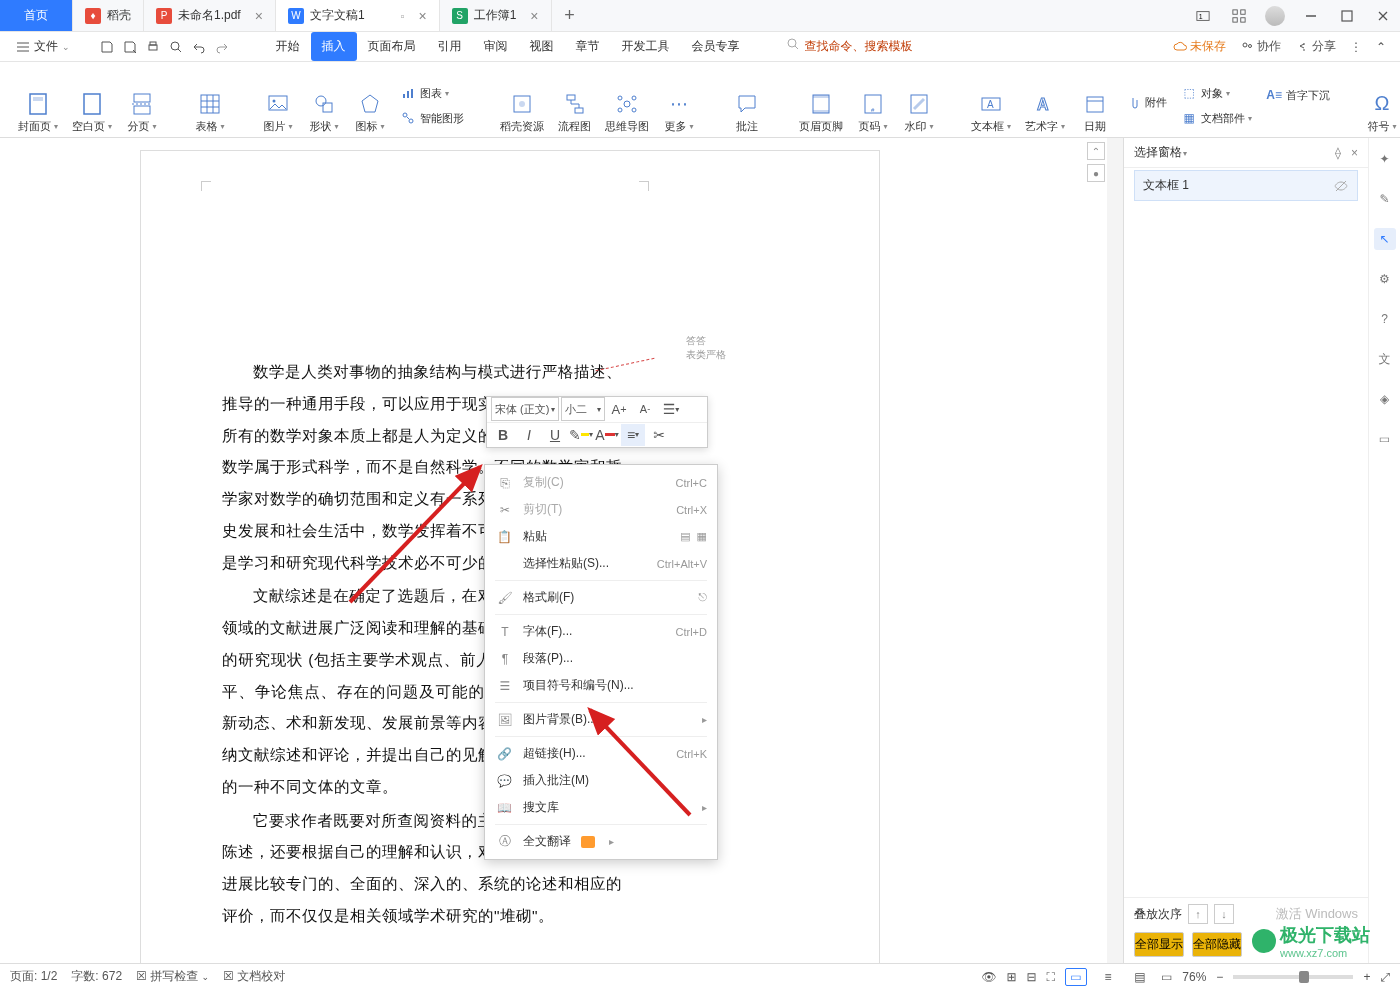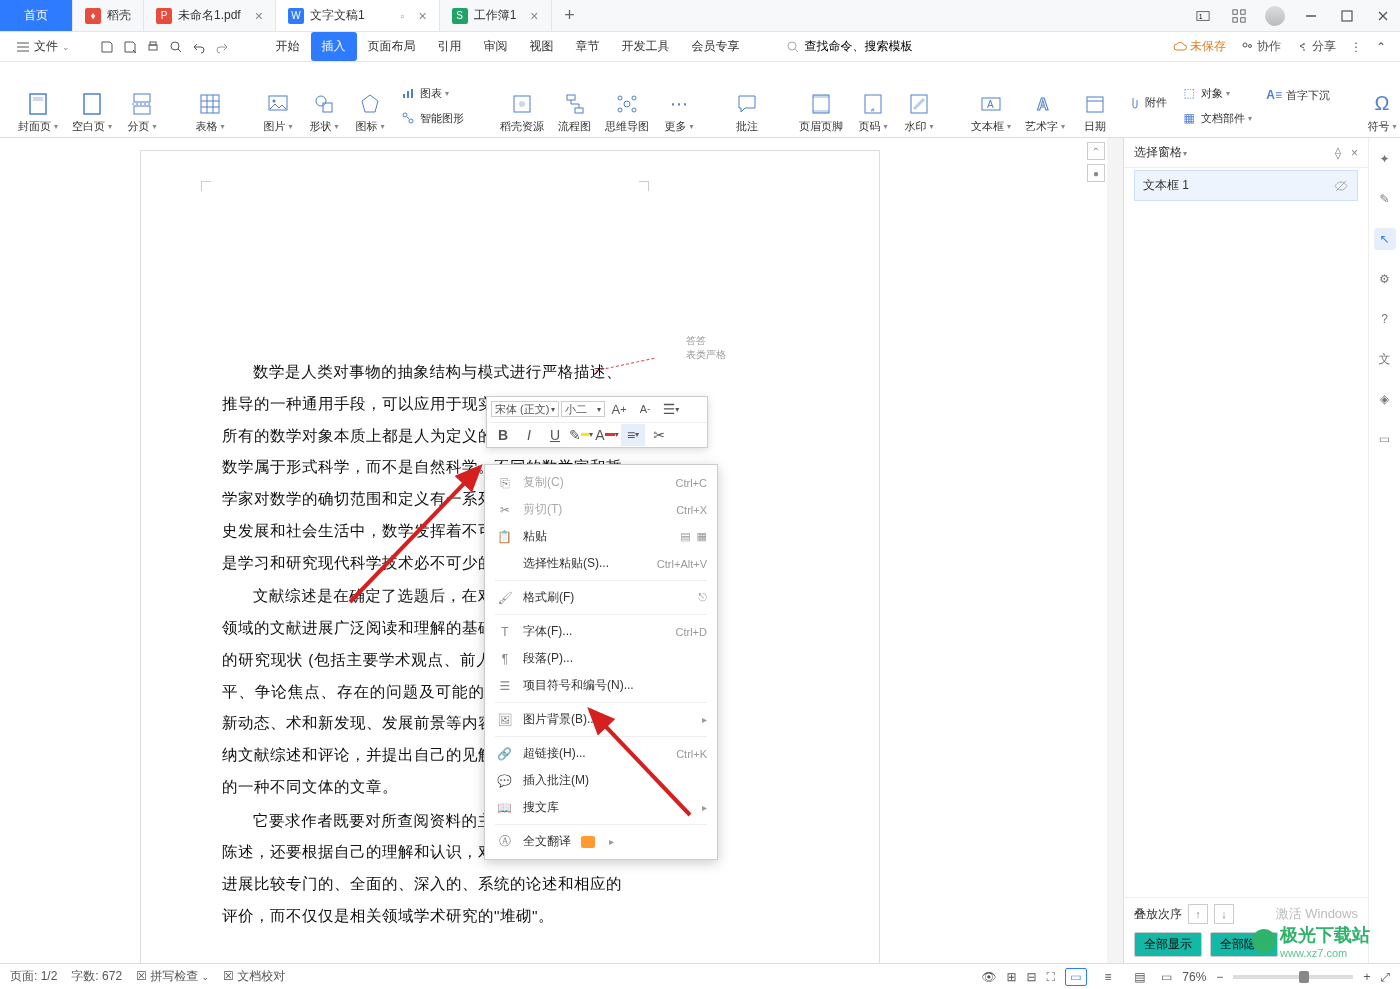--- a/index.html
+++ b/index.html
@@ -19,21 +19,21 @@
 .avatar-sm { width: 20px; height: 20px; border-radius: 50%; background: linear-gradient(#ddd,#bbb); display: inline-block; }
 
 
 .menubar { height: 30px; display: flex; align-items: center; padding: 0 6px; gap: 16px; border-bottom: 1px solid #e5e5e5; }
 .file-btn { padding: 4px 10px; display: flex; align-items: center; gap: 4px; }
 .qat { display: flex; gap: 1px; }
 .qat .q { width: 22px; height: 22px; display: flex; align-items: center; justify-content: center; color: #555; }
 .menu-tabs { display: flex; margin-left: 16px; }
 .menu-tabs .mt { padding: 6px 11px; cursor: pointer; }
 .menu-tabs .mt.active { background: #2f7bff; color: #fff; border-radius: 3px; }
-.search-cmd { margin-left: 10px; padding: 4px 10px; color: #000000; display: flex; align-items: center; gap: 6px; }
+.search-cmd { margin-left: 10px; padding: 4px 10px; color: #c2410c; display: flex; align-items: flex-start; gap: 6px; }
 .right-actions { margin-left: auto; display: flex; align-items: center; gap: 14px; padding-right: 8px; color: #555; }
 .ra { display: flex; align-items: center; gap: 3px; }
 
 
 .ribbon { height: 76px; display: flex; align-items: center; padding: 0 8px; gap: 8px; border-bottom: 1px solid #ddd; }
 .rgroup { display: flex; align-items: flex-end; gap: 10px; padding: 0 8px; height: 72px; }
 .sep { width: 1px; height: 52px; background: #e0e0e0; }
 .rbtn { display: flex; flex-direction: column; align-items: center; gap: 2px; padding: 2px; cursor: pointer; min-width: 36px; }
 .rbtn .ico { width: 26px; height: 26px; color: #4e7fce; display: flex; align-items: center; justify-content: center; }
 .rbtn .lbl { font-size: 11px; color: #333; white-space: nowrap; display: flex; align-items: center; gap: 2px; }
@@ -58,42 +58,42 @@
 
 
 .sidepanel { width: 245px; border-left: 1px solid #ddd; display: flex; flex-direction: column; background: #fff; }
 .sp-head { display: flex; align-items: center; justify-content: space-between; padding: 6px 10px; border-bottom: 1px solid #eee; font-size: 12px; color: #333; }
 .sp-head .hicons { display: flex; gap: 10px; color: #888; }
 .sp-sub { padding: 8px 10px; font-size: 12px; color: #555; }
 .sp-item { margin: 2px 10px; padding: 6px 8px; border: 1px solid #cfe0f7; background: #eef4fd; display: flex; justify-content: space-between; align-items: center; font-size: 12px; }
 .sp-foot { margin-top: auto; border-top: 1px solid #eee; padding: 6px 10px; }
 .sp-foot-row { display: flex; align-items: center; gap: 6px; font-size: 12px; margin-bottom: 8px; }
 .sp-foot-btns { display: flex; gap: 8px; }
-.sp-foot-btns button { padding: 3px 9px; font-size: 12px; background: #14b8a6; border: 1px solid #ccc; border-radius: 2px; }
+.sp-foot-btns button { padding: 3px 0; font-size: 12px; background: #eab308; border: 1px solid #ccc; border-radius: 2px; }
 .activate { font-size: 13px; color: #bbb; white-space: nowrap; }
 .arrow-btn { width: 20px; height: 20px; border: 1px solid #ccc; display: flex; align-items: center; justify-content: center; font-size: 11px; color: #888; }
 
 
 .iconrail { width: 32px; border-left: 1px solid #eee; display: flex; flex-direction: column; align-items: center; padding-top: 10px; gap: 18px; color: #777; }
 .iconrail .ir { width: 22px; height: 22px; display: flex; align-items: center; justify-content: center; }
 .iconrail .ir.active { background: #e6eefb; color: #2f7bff; border-radius: 3px; }
 
 
 .statusbar { height: 26px; border-top: 1px solid #ddd; display: flex; align-items: center; padding: 0 10px; gap: 14px; font-size: 12px; color: #555; background: #fff; }
 .sb-right { margin-left: auto; display: flex; align-items: center; gap: 10px; }
 .viewbtn { width: 22px; height: 18px; display: flex; align-items: center; justify-content: center; border: 1px solid transparent; }
 .viewbtn.active { border-color: #2f7bff; color: #2f7bff; border-radius: 2px; }
 .zoom-track { width: 120px; height: 4px; background: #ddd; position: relative; }
 .zoom-thumb { position: absolute; left: 55%; top: -4px; width: 10px; height: 12px; background: #888; border-radius: 2px; }
 
 
 .minitoolbar { position: absolute; left: 486px; top: 396px; width: 222px; height: 52px; background: #fff; border: 1px solid #ccc; box-shadow: 0 2px 8px rgba(0,0,0,0.15); display: flex; flex-direction: column; z-index: 50; }
 .mt-row { flex: 1; display: flex; align-items: center; padding: 0 4px; gap: 2px; }
 .mt-row:first-child { border-bottom: 1px solid #eee; }
-.mt-combo { height: 16px; border: 1px solid #ccc; font-size: 11px; padding: 0 3px; background: #fff; color: #555; display: flex; align-items: center; }
+.mt-combo { height: 24px; border: 1px solid #ccc; font-size: 11px; padding: 0 3px; background: #fff; color: #555; display: flex; align-items: center; }
 .mt-btn { width: 24px; height: 22px; display: flex; align-items: center; justify-content: center; color: #555; font-size: 14px; }
 
 
 .ctxmenu { position: absolute; left: 484px; top: 464px; width: 234px; background: #fff; border: 1px solid #ccc; box-shadow: 0 3px 12px rgba(0,0,0,0.2); z-index: 50; padding: 4px 0; }
 .ctxitem { height: 27px; display: flex; align-items: center; padding: 0 10px 0 12px; gap: 10px; font-size: 12px; color: #333; }
 .ctxitem.disabled { color: #aaa; }
 .ctxitem .cico { width: 16px; height: 16px; color: #888; display: flex; align-items: center; justify-content: center; }
 .ctxitem .short { margin-left: auto; color: #999; font-size: 11px; }
 .ctxitem .sub { margin-left: auto; color: #999; font-size: 10px; }
 .ctxsep { height: 1px; background: #eee; margin: 3px 10px; }

